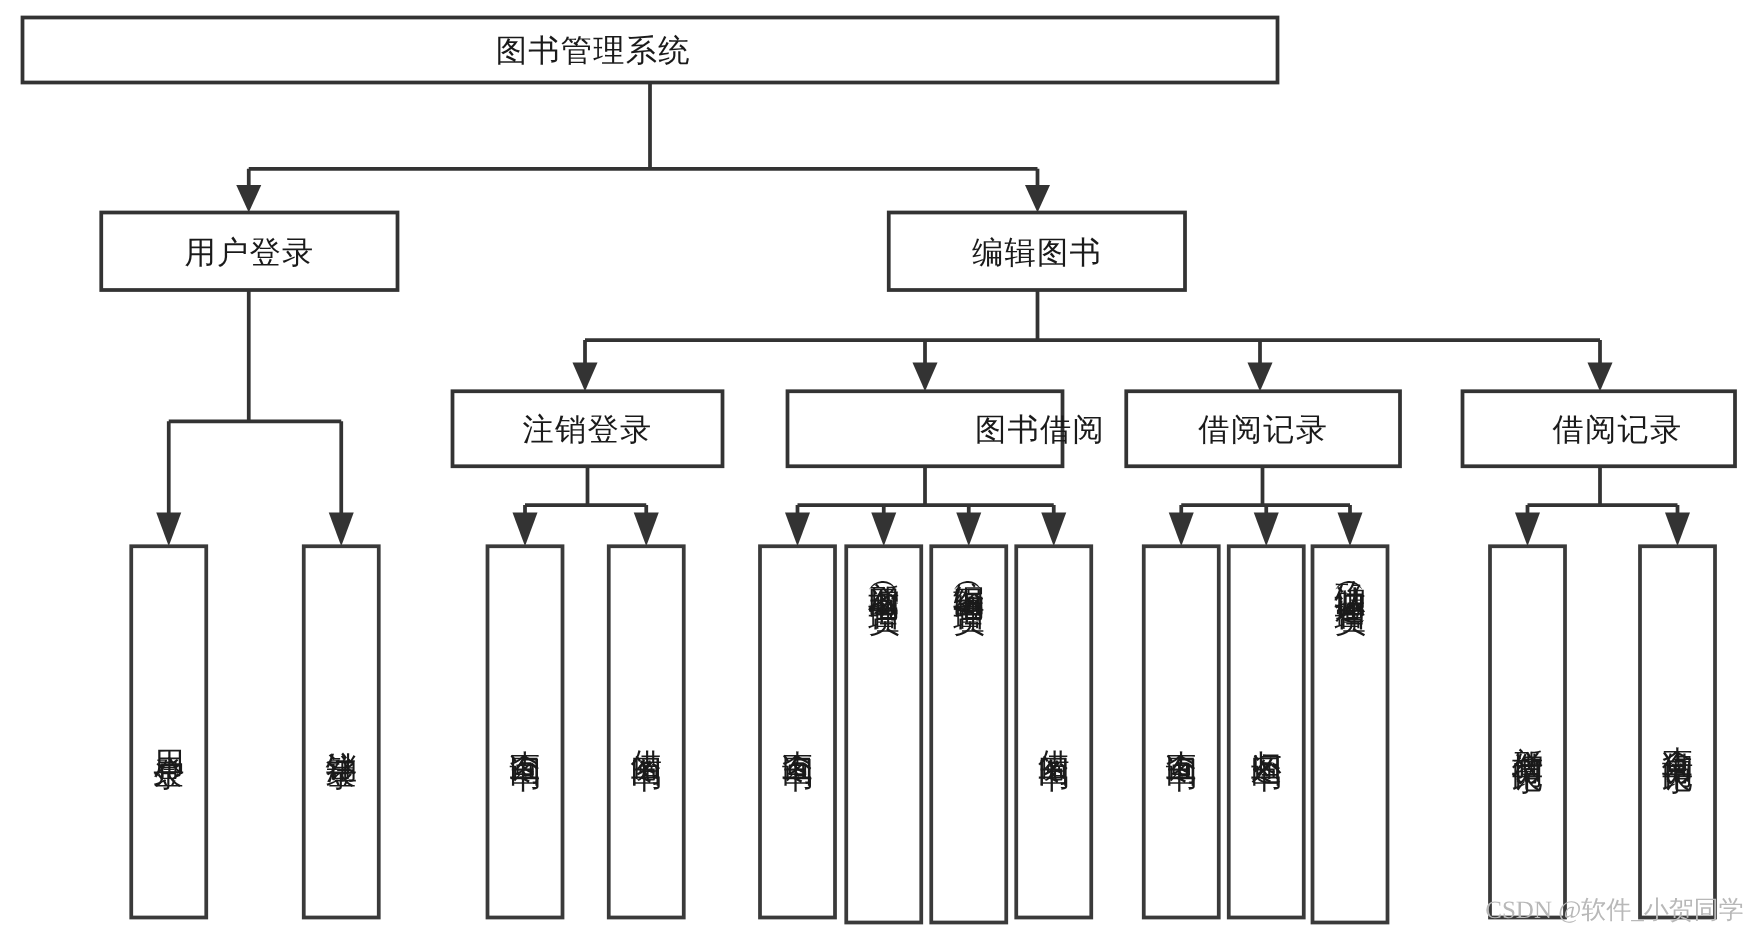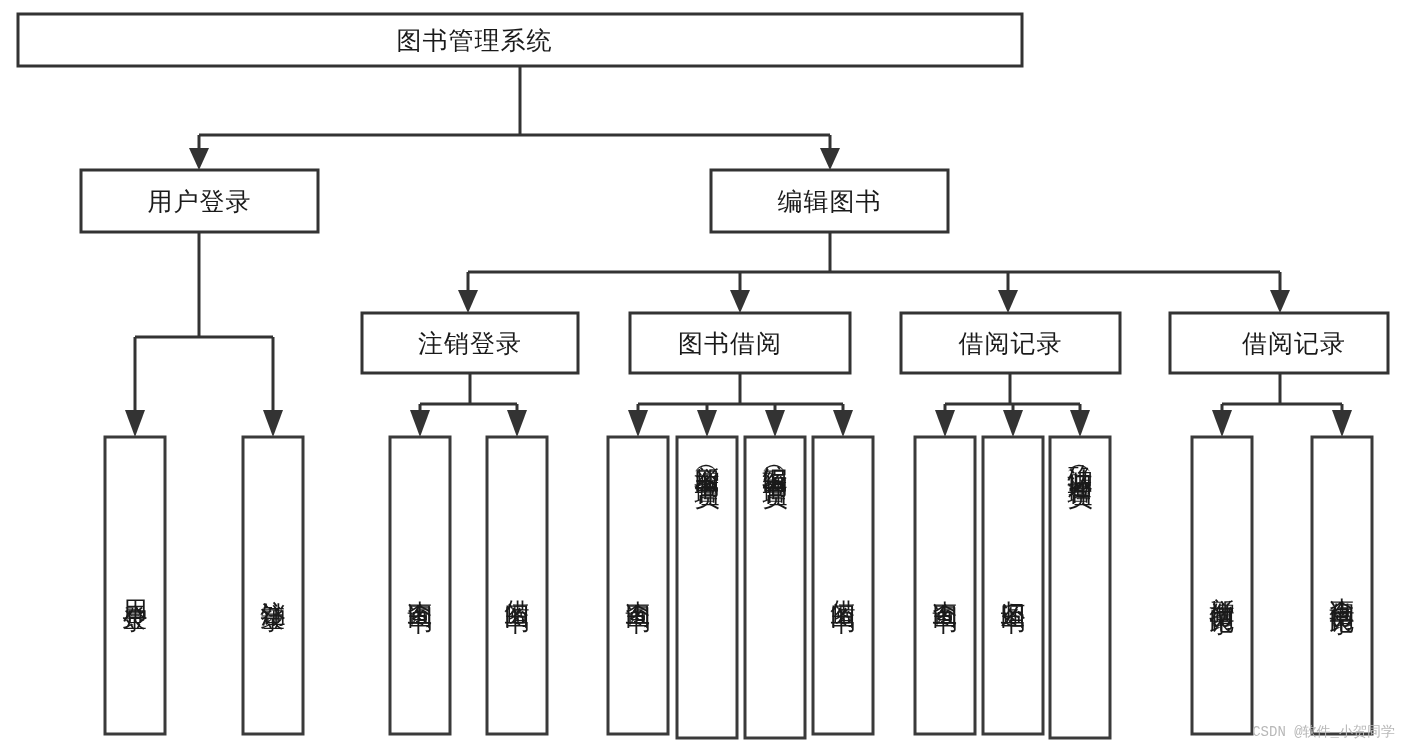--- a/index.html
+++ b/index.html
@@ -72,22 +72,22 @@
     font-family: "DejaVu Sans", "Liberation Sans", sans-serif;
     font-size: 25px;
     color: #1a1a1a;
     letter-spacing: 1px;
     white-space: nowrap;
   }
   #watermark {
     position: absolute;
     right: 10px;
     bottom: 6px;
-    font-family: Liberation Mono, monospace;
-    font-size: 14px;
+    font-family: Liberation Serif, serif;
+    font-size: 20px;
     color: #b8b8b8;
     white-space: nowrap;
     pointer-events: none;
   }
 </style>
 </head>
 <body>
 
 <div id="diagram-root">
 
@@ -200,21 +200,21 @@
   </div>
 
   <div class="hlabel-wrap" style="left:711px; top:170px; width:237px; height:62px;">
     <span class="hlabel-text">编辑图书</span>
   </div>
 
   <div class="hlabel-wrap" style="left:362px; top:313px; width:216px; height:60px;">
     <span class="hlabel-text">注销登录</span>
   </div>
 
-  <div class="hlabel-wrap" style="left:620px; top:313px; width:220px; height:60px;">
+  <div class="hlabel-wrap" style="left:664px; top:313px; width:220px; height:60px;justify-content:flex-end;">
     <span class="hlabel-text">图书借阅</span>
   </div>
 
   <div class="hlabel-wrap" style="left:901px; top:313px; width:219px; height:60px;">
     <span class="hlabel-text">借阅记录</span>
   </div>
 
   <div class="hlabel-wrap" style="left:1170px; top:313px; width:248px; height:60px;">
     <span class="hlabel-text">借阅记录</span>
   </div>

